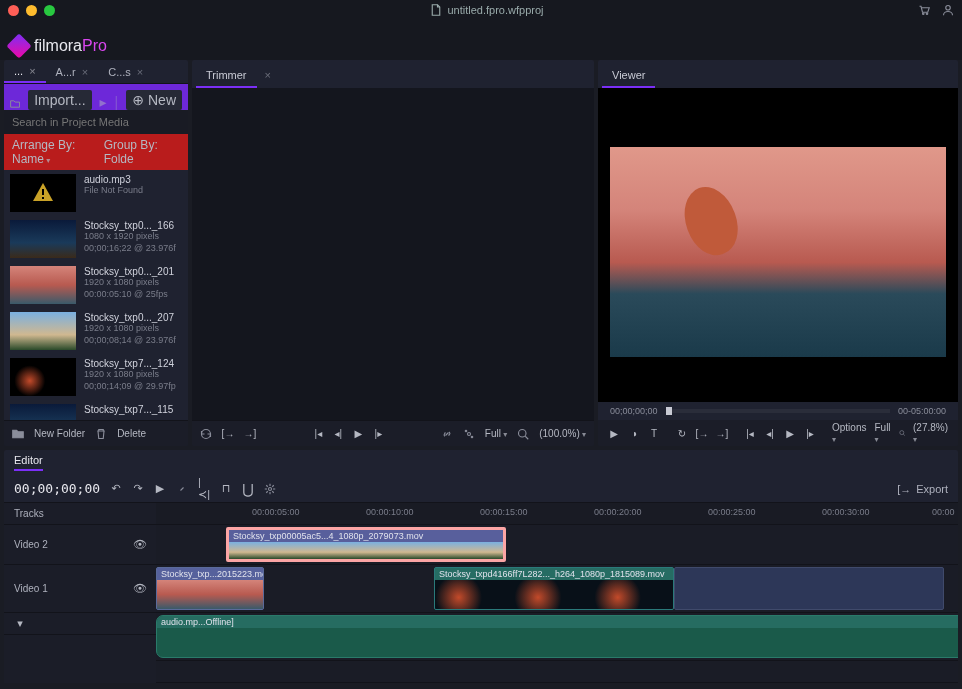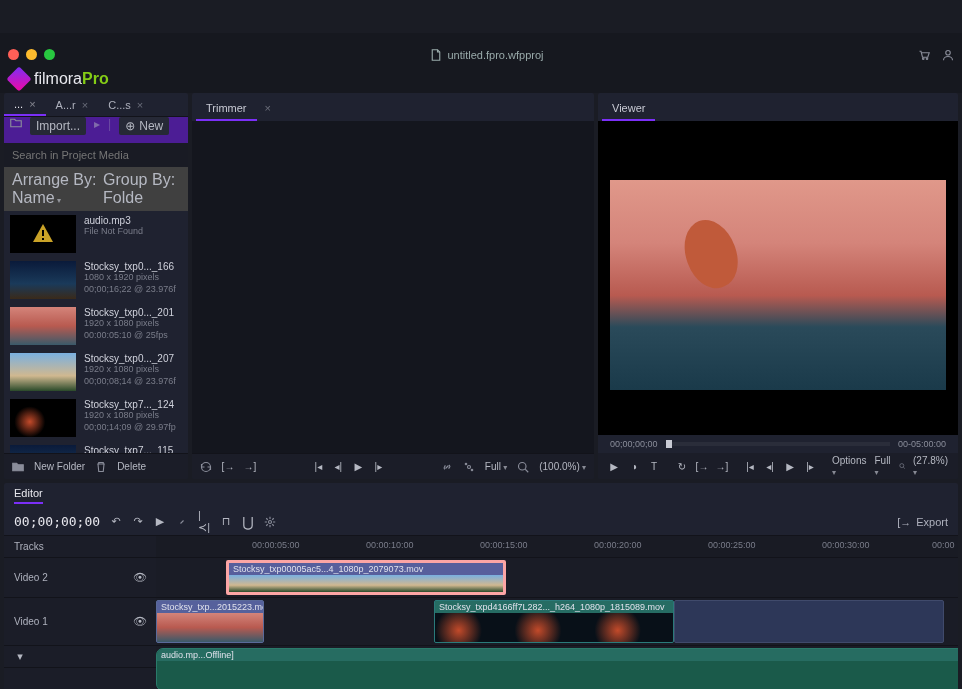--- a/index.html
+++ b/index.html
@@ -1,48 +1,48 @@
 <!DOCTYPE html>
 <html><head>
 <meta charset="utf-8">
 <style>
   * { box-sizing: border-box; margin: 0; padding: 0; font-family: -apple-system, "Helvetica Neue", Arial, sans-serif; }
   body { background: #1a1c24; color: #b5b8c2; font-size: 11px; width: 962px; height: 689px; overflow: hidden; }
-  .titlebar { height: 26px; display: flex; align-items: flex-start; padding: 16px 8px; background: #16181f; margin-top: 33px; }
+  .titlebar { height: 26px; display: flex; align-items: flex-end; padding: 16px 8px; background: #16181f; }
   .traffic { display: flex; gap: 7px; }
   .dot { width: 11px; height: 11px; border-radius: 50%; }
   .dot.r { background: #ff5f57; } .dot.y { background: #febc2e; } .dot.g { background: #28c840; }
   .title-center { flex: 1; display: flex; justify-content: center; align-items: center; gap: 6px; color: #9aa; }
   .title-center svg { width: 12px; height: 12px; }
   .title-right { display: flex; gap: 12px; align-items: center; }
   .title-right svg { width: 14px; height: 14px; stroke: #9aa; }
 
   .brandbar { height: 28px; display: flex; align-items: center; padding: 0 10px; gap: 6px; background: #16181f; }
   .logo { display: flex; align-items: center; gap: 6px; }
   .logo .mark { width: 18px; height: 18px; transform: rotate(45deg); background: linear-gradient(135deg,#7b2ff7,#f107a3); border-radius: 3px; }
   .logo-text { font-size: 16px; font-weight: 500; color: #e8e8ee; }
-  .logo-text .pro { font-weight: 700; color: #84cc16; }
+  .logo-text .pro { font-weight: 400; color: #d946ef; }
 
   .workspace { display: flex; height: 386px; gap: 4px; padding: 0 4px; }
   .panel { background: #1f2230; border-radius: 2px; display: flex; flex-direction: column; overflow: hidden; }
   .panel.media { width: 184px; }
   .panel.trimmer { flex: 1; }
   .panel.viewer { width: 360px; }
 
   .tabs { display: flex; align-items: center; height: 24px; border-bottom: 1px solid #12131a; font-size: 11px; }
   .tab { padding: 0 10px; height: 100%; display: flex; align-items: center; gap: 6px; color: #aeb1bd; cursor: pointer; }
   .tab.active { color: #e8e8ee; border-bottom: 2px solid #7b2ff7; }
   .tab .close { opacity: .5; }
   .panel-title { padding: 5px 10px; color: #c8cad4; border-bottom: 1px solid #12131a; }
   .panel-title.active { border-bottom: 2px solid #7b2ff7; display:inline-block; }
 
-  .toolbar-row { display: flex; align-items: flex-start; height: 26px; gap: 8px; padding: 0 6px; background: #4c1d95; font-size: 12px; }
+  .toolbar-row { display: flex; align-items: flex-end; height: 26px; gap: 8px; padding: 0 6px; background: #6d28d9; font-size: 14px; }
   .btn { display: flex; align-items: center; gap: 4px; padding: 2px 6px; background: #262936; border-radius: 2px; cursor: pointer; }
   .search { height: 24px; padding: 4px 8px; background: #191b24; color: #6d7080; border: none; outline: none; width: 100%; font-size: 11px; }
-  .arrange { display: flex; justify-content: space-between; padding: 4px 8px; background: #404040; font-size: 16px; }
+  .arrange { display: flex; justify-content: space-between; padding: 4px 8px; background: #b91c1c; font-size: 12px; }
 
   .media-list { flex: 1; overflow: hidden; }
   .media-item { display: flex; gap: 8px; padding: 4px 6px; align-items: flex-start; }
   .thumb { width: 66px; height: 38px; background: #000; flex-shrink: 0; display:flex; align-items:center; justify-content:center; }
   .thumb.warn svg { width: 24px; height: 24px; }
   .thumb.img1 { background: linear-gradient(180deg,#0a1a3a,#1a3a5a 60%,#3a2a1a); }
   .thumb.img2 { background: linear-gradient(180deg,#d4847a,#b85a50 50%,#3a5a6a); }
   .thumb.img3 { background: linear-gradient(180deg,#7ab0e0,#d0b890 60%,#2a4a2a); }
   .thumb.img4 { background: radial-gradient(circle at 30% 60%,#c24a2a 0%,#000 30%); }
   .media-info { flex:1; min-width:0; }

